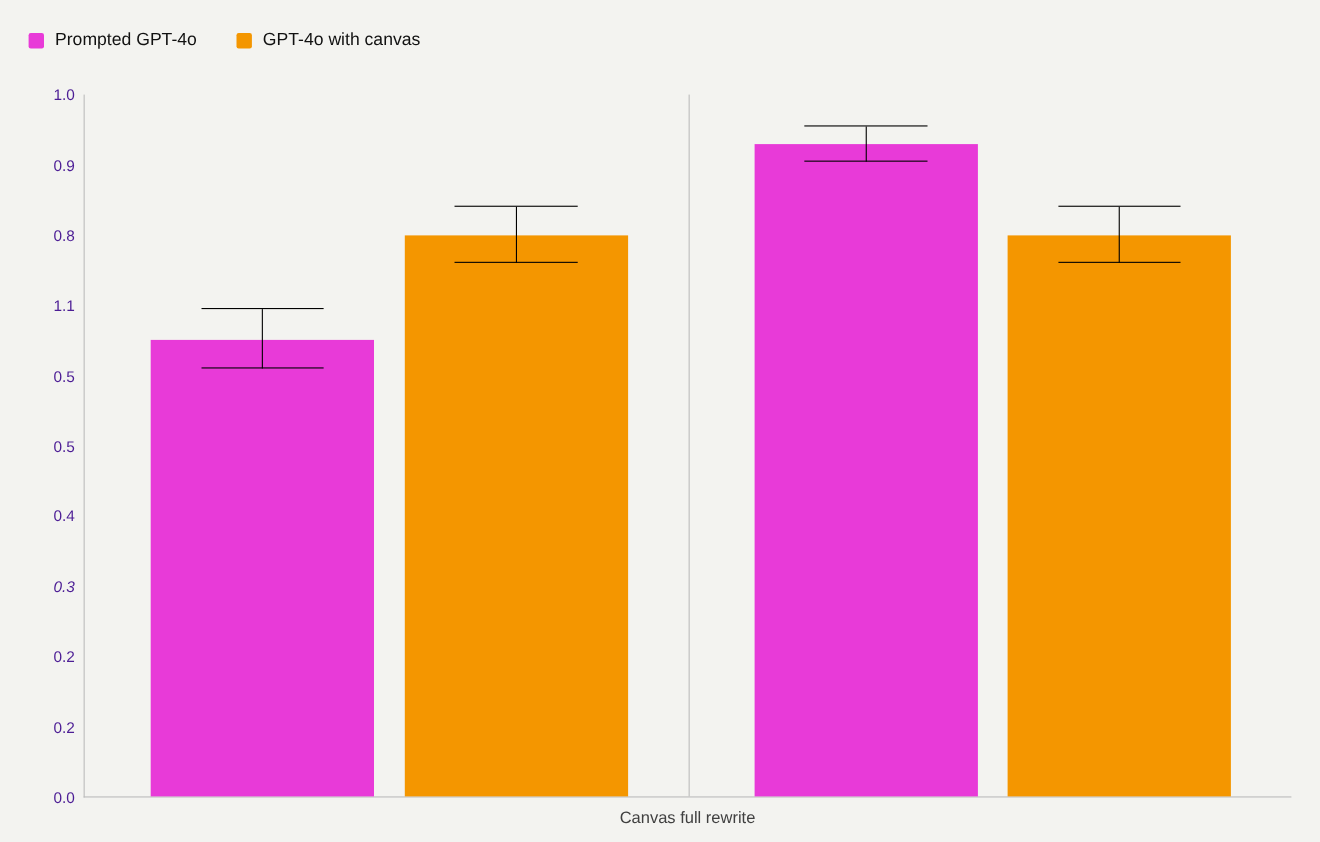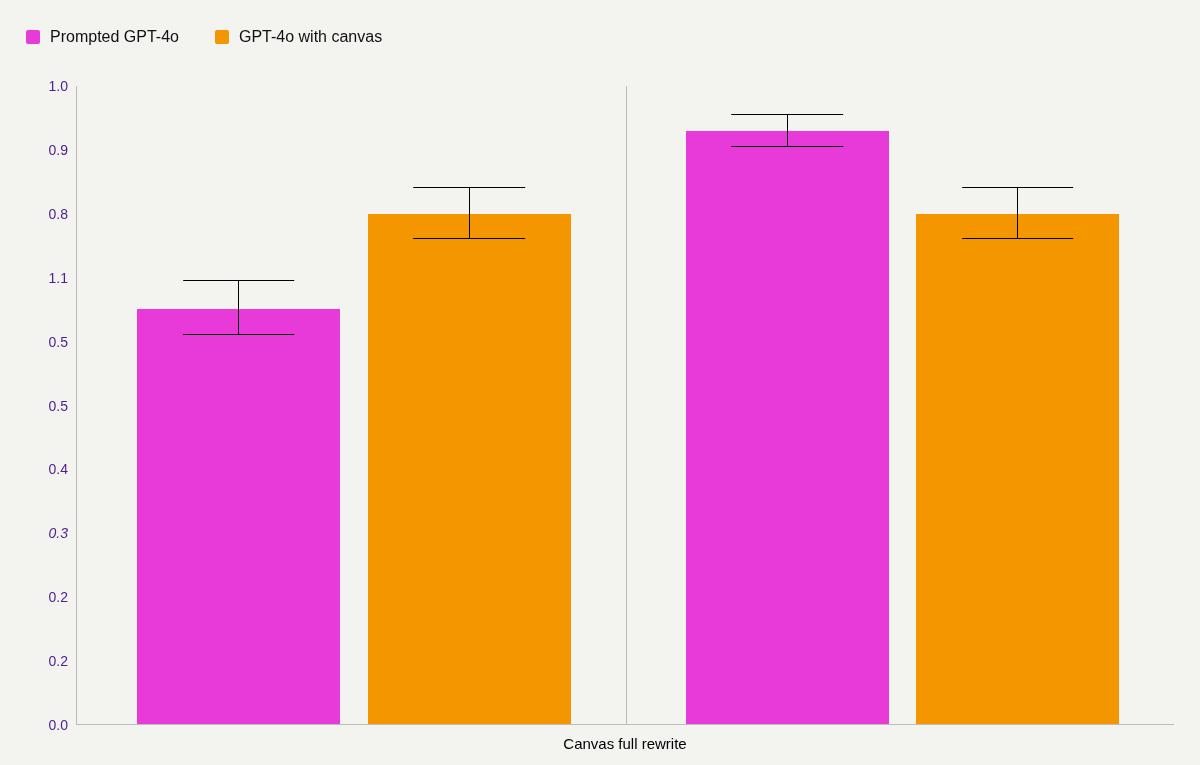--- a/index.html
+++ b/index.html
@@ -93,21 +93,21 @@
   .x-axis {
     display: flex;
     margin-left: 50px; 
     height: 34px;
   }
   .x-group {
     flex: 1 1 0;
     text-align: center;
     padding-top: 10px;
     font-size: 15px;
-    color: #000000;
+    color: #404040;
   }
 </style>
 </head>
 <body>
 
 <div class="root">
 
 
   <div class="legend">
     <div class="legend-item">

